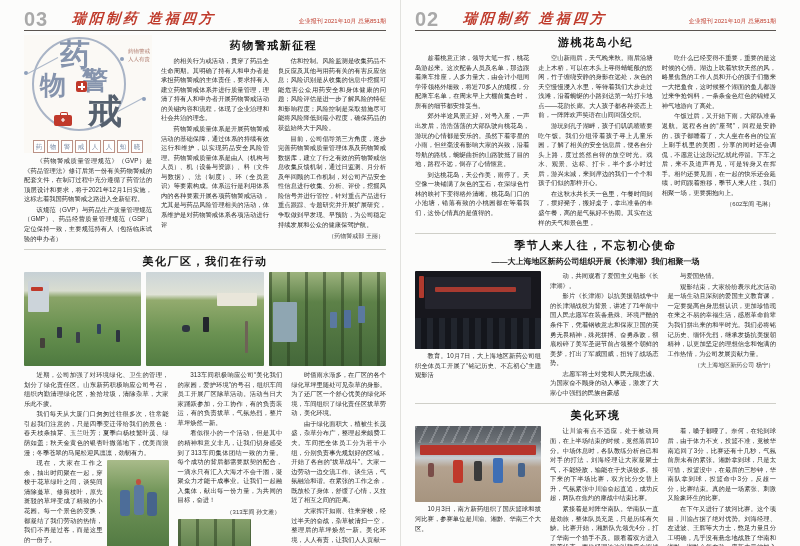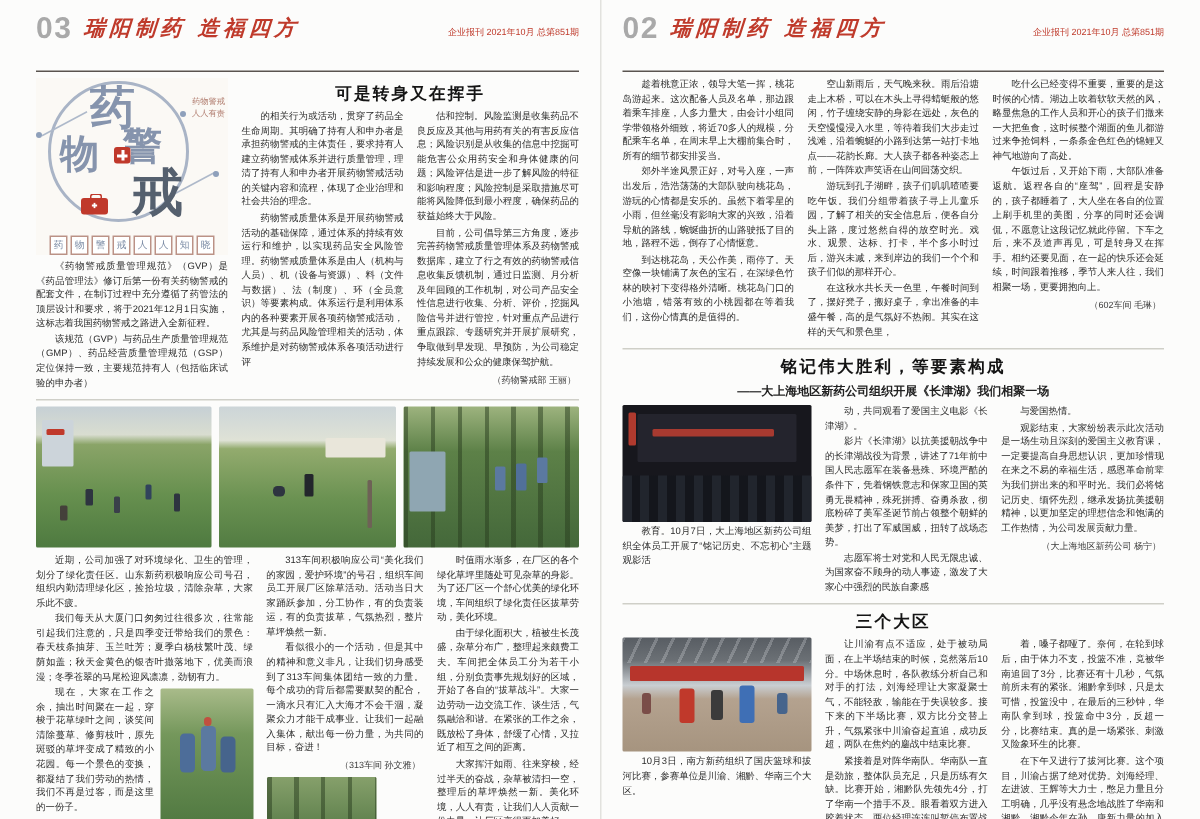--- a/index.html
+++ b/index.html
@@ -2,21 +2,21 @@
 <html><head>
 <meta charset="utf-8">
 <style>
   html,body{margin:0;padding:0;background:#f0f0ed;}
   body{width:800px;height:546px;font-family:"Liberation Sans",sans-serif;-webkit-font-smoothing:antialiased;}
   .paper{display:flex;width:800px;height:546px;background:#fcfcfb;}
   .page{width:400px;box-sizing:border-box;padding:10px 14px 6px 24px;overflow:hidden;}
   .page--right{border-left:1px solid #e2e2de;padding:10px 24px 6px 14px;}
 
   
-  .phead{display:flex;align-items:flex-end;gap:8px;border-bottom:1.2px solid #5a5450;padding-bottom:19px;margin-bottom:4px;}
+  .phead{display:flex;align-items:flex-end;gap:24px;border-bottom:1.2px solid #5a5450;padding-bottom:2px;margin-bottom:4px;}
   .pnum{font-size:20px;line-height:18px;font-weight:bold;color:#a9a9a9;letter-spacing:1px;}
   .masthead{font-family:"DejaVu Serif",serif;font-style:italic;font-weight:bold;font-size:14px;color:#bf3a2b;letter-spacing:3px;transform:skewX(-4deg);}
   .issue{margin-left:auto;font-size:6px;color:#bf3a2b;white-space:nowrap;padding-bottom:2px;}
 
   
   .art-title{font-size:11px;font-weight:bold;text-align:center;color:#141414;letter-spacing:1.5px;margin:3px 0 3px;}
   .art-sub{font-size:8px;font-weight:bold;text-align:center;color:#222;margin:0 0 4px;}
   .bodytext{font-size:6.3px;line-height:1.52;color:#2b2b2b;text-align:justify;}
   .bodytext p{margin:0 0 1px;text-indent:2em;}
   .attr{font-size:6px;color:#3c3c3c;text-align:right;margin:3px 2px 0 0;}
@@ -117,40 +117,41 @@
               <span class="logo-box">知</span>
               <span class="logo-box">晓</span>
             </span>
         </div>
         <div class="bodytext">
             <p>《药物警戒质量管理规范》（GVP）是《药品管理法》修订后第一份有关药物警戒的配套文件，在制订过程中充分遵循了药管法的顶层设计和要求，将于2021年12月1日实施，这标志着我国药物警戒之路进入全新征程。</p>
             <p>该规范（GVP）与药品生产质量管理规范（GMP）、药品经营质量管理规范（GSP）定位保持一致，主要规范持有人（包括临床试验的申办者）</p>
           </div>
       </div>
       <div class="gvp-right">
-        <div class="art-title">可是转身又在挥手</div>
+        <div class="art-title">药物警戒新征程</div>
         <div class="cols">
           <div class="col bodytext">
               <p>的相关行为或活动，贯穿了药品全生命周期。其明确了持有人和申办者是承担药物警戒的主体责任，要求持有人建立药物警戒体系并进行质量管理，理清了持有人和申办者开展药物警戒活动的关键内容和流程，体现了企业治理和社会共治的理念。</p>
               <p>药物警戒质量体系是开展药物警戒活动的基础保障，通过体系的持续有效运行和维护，以实现药品安全风险管理。药物警戒质量体系是由人（机构与人员）、机（设备与资源）、料（文件与数据）、法（制度）、环（全员意识）等要素构成。体系运行是利用体系内的各种要素开展各项药物警戒活动，尤其是与药品风险管理相关的活动，体系维护是对药物警戒体系各项活动进行评</p>
             </div>
           <div class="col">
             <div class="bodytext">
                 <p>估和控制。风险监测是收集药品不良反应及其他与用药有关的有害反应信息；风险识别是从收集的信息中挖掘可能危害公众用药安全和身体健康的问题；风险评估是进一步了解风险的特征和影响程度；风险控制是采取措施尽可能将风险降低到最小程度，确保药品的获益始终大于风险。</p>
                 <p>目前，公司倡导第三方角度，逐步完善药物警戒质量管理体系及药物警戒数据库，建立了行之有效的药物警戒信息收集反馈机制，通过日监测、月分析及年回顾的工作机制，对公司产品安全性信息进行收集、分析、评价，挖掘风险信号并进行管控，针对重点产品进行重点跟踪、专题研究并开展扩展研究，争取做到早发现、早预防，为公司稳定持续发展和公众的健康保驾护航。</p>
               </div>
             <div class="attr">（药物警戒部 王丽）</div>
           </div>
         </div>
       </div>
     </div>
 
     <hr class="sec-rule">
 
     <div>
+      <div class="art-title">美化厂区，我们在行动</div>
       <div class="photo-row">
         <div class="ph ph-field1">
           <i class="fig" style="left:3%;top:10%;width:18%;height:32%;background:#ccd4da;"></i>
           <i class="fig" style="left:6%;top:16%;width:10%;height:4%;background:#c0392b;"></i>
           <i class="fig" style="left:28%;top:58%;width:4%;height:12%;background:#2e3440;"></i>
           <i class="fig" style="left:44%;top:64%;width:4%;height:12%;background:#3a3f4a;"></i>
           <i class="fig" style="left:62%;top:55%;width:4%;height:11%;background:#31435c;"></i>
           <i class="fig" style="left:78%;top:62%;width:4%;height:12%;background:#2e3440;"></i>
           <i class="fig" style="left:14%;top:70%;width:4%;height:11%;background:#44403a;"></i>
         </div>
@@ -209,20 +210,21 @@
   </div>
 
   <div class="page page--right">
     <div class="phead">
       <span class="pnum">02</span>
       <span class="masthead">瑞阳制药  造福四方</span>
       <span class="issue">企业报刊 2021年10月 总第851期</span>
     </div>
 
     <div>
+      <div class="art-title">游桃花岛小纪</div>
       <div class="cols">
         <div class="col bodytext">
             <p>趁着桃意正浓，领导大笔一挥，桃花岛游起来。这次配备人员及名单，那边跟着乘车排座，人多力量大，由会计小组同学带领格外细致，将近70多人的规模，分配乘车名单，在周末早上大棚前集合时，所有的细节都安排妥当。</p>
             <p>郊外半途风景正好，对号入座，一声出发后，浩浩荡荡的大部队驶向桃花岛，游玩的心情都是安乐的。虽然下着零星的小雨，但丝毫没有影响大家的兴致，沿着导航的路线，蜿蜒曲折的山路驶抵了目的地，路程不远，倒存了心情惬意。</p>
             <p>到达桃花岛，天公作美，雨停了。天空像一块铺满了灰色的宝石，在深绿色竹林的映衬下变得格外清晰。桃花岛门口的小池塘，错落有致的小桃园都在等着我们，这份心情真的是值得的。</p>
           </div>
         <div class="col bodytext">
             <p>空山新雨后，天气晚来秋。雨后沿塘走上木桥，可以在木头上寻得蜻蜓般的悠闲，竹子缠绕安静的身影在远处，灰色的天空慢慢浸入水里，等待着我们大步走过浅滩，沿着蜿蜒的小路到达第一站打卡地点——花韵长廊。大人孩子都各种姿态上前，一阵阵欢声笑语在山间回荡交织。</p>
             <p>游玩到孔子湖畔，孩子们叽叽喳喳要吃午饭。我们分组带着孩子寻上儿童乐园，了解了相关的安全信息后，便各自分头上路，度过悠然自得的放空时光。戏水、观景、达标、打卡，半个多小时过后，游兴未减，来到岸边的我们一个个和孩子们似的那样开心。</p>
             <p>在这秋水共长天一色里，午餐时间到了，摆好凳子，搬好桌子，拿出准备的丰盛午餐，高的是气氛好不热闹。其实在这样的天气和景色里，</p>
@@ -233,21 +235,21 @@
               <p>午饭过后，又开始下雨，大部队准备返航。返程各自的“座驾”，回程是安静的，孩子都睡着了，大人坐在各自的位置上刷手机里的美图，分享的同时还会调侃，不愿意让这段记忆就此停留。下车之后，来不及道声再见，可是转身又在挥手。相约还要见面，在一起的快乐还会延续，时间跟着推移，季节人来人往，我们相聚一场，更要拥抱向上。</p>
             </div>
           <div class="attr">（602车间 毛琳）</div>
         </div>
       </div>
     </div>
 
     <hr class="sec-rule">
 
     <div>
-      <div class="art-title">铭记伟大胜利，等要素构成</div>
+      <div class="art-title">季节人来人往，不忘初心使命</div>
       <div class="art-sub">——大上海地区新药公司组织开展《长津湖》我们相聚一场</div>
       <div class="movie-row">
         <div class="movie-left">
           <div class="ph ph-cinema ph-movie">
             <i class="fig" style="left:8%;top:8%;width:84%;height:40%;background:#24242d;"></i>
             <i class="fig" style="left:16%;top:20%;width:64%;height:7%;background:#a83a30;"></i>
             <i class="fig" style="left:3%;top:6%;width:4%;height:28%;background:#b03a2e;"></i>
             <i class="fig" style="left:0;top:60%;width:100%;height:40%;background:repeating-linear-gradient(90deg,#21252d 0 6px,#14161c 6px 12px);"></i>
           </div>
           <div class="bodytext">
@@ -265,21 +267,21 @@
               <p>观影结束，大家纷纷表示此次活动是一场生动且深刻的爱国主义教育课，一定要提高自身思想认识，更加珍惜现在来之不易的幸福生活，感恩革命前辈为我们拼出来的和平时光。我们必将铭记历史、缅怀先烈，继承发扬抗美援朝精神，以更加坚定的理想信念和饱满的工作热情，为公司发展贡献力量。</p>
             </div>
           <div class="attr">（大上海地区新药公司 杨宁）</div>
         </div>
       </div>
     </div>
 
     <hr class="sec-rule">
 
     <div>
-      <div class="art-title">三个大区</div>
+      <div class="art-title">美化环境</div>
       <div class="match-row">
         <div class="match-left">
           <div class="ph ph-court ph-match">
             <i class="fig" style="left:0;top:0;width:100%;height:22%;background:repeating-linear-gradient(115deg,rgba(230,232,236,.25) 0 2px,transparent 2px 10px);"></i>
             <i class="fig" style="left:4%;top:24%;width:92%;height:13%;background:#b7352c;"></i>
             <i class="fig" style="left:30%;top:44%;width:8%;height:30%;background:#c0392b;border-radius:2px;"></i>
             <i class="fig" style="left:62%;top:42%;width:8%;height:32%;background:#3f6fb5;border-radius:2px;"></i>
             <i class="fig" style="left:47%;top:46%;width:6%;height:26%;background:#3b3b3b;border-radius:2px;"></i>
             <i class="fig" style="left:10%;top:48%;width:5%;height:18%;background:#7a4d48;border-radius:2px;"></i>
             <i class="fig" style="left:82%;top:48%;width:5%;height:18%;background:#46648c;border-radius:2px;"></i>

